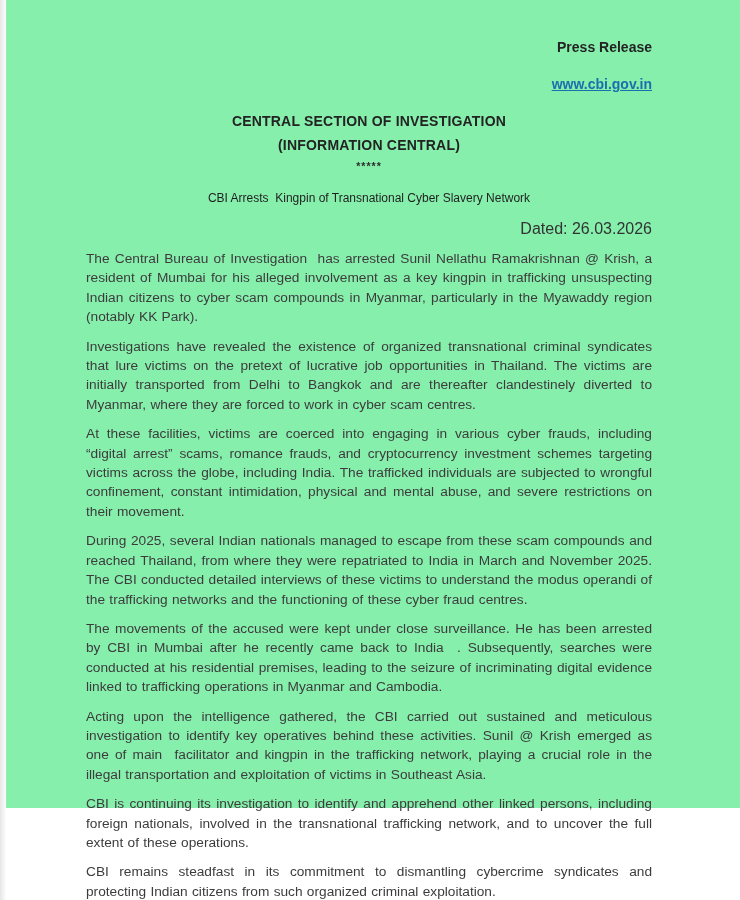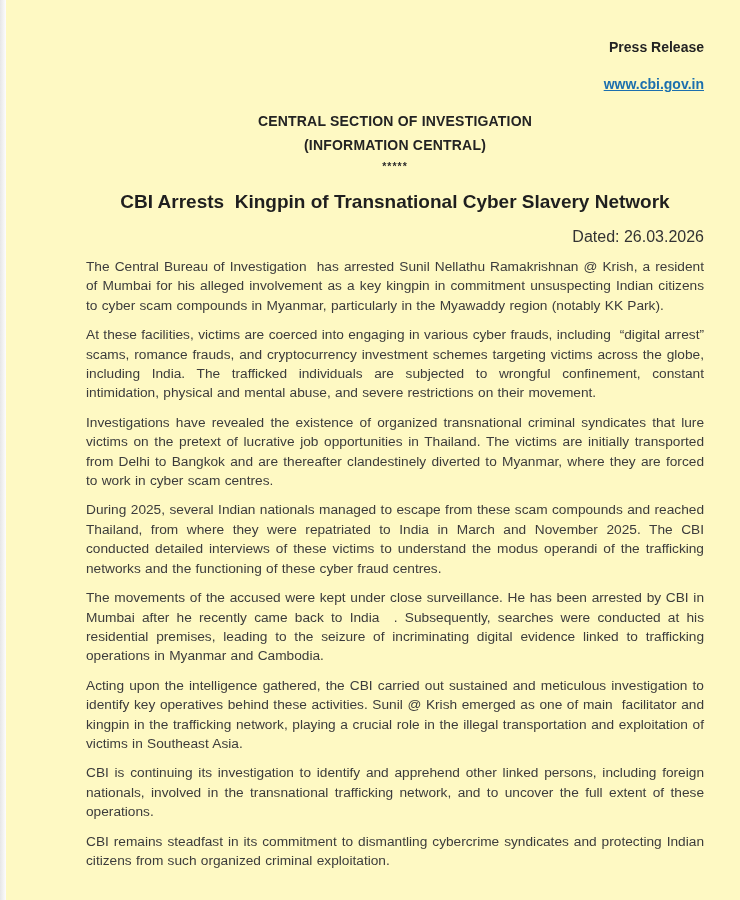--- a/index.html
+++ b/index.html
@@ -11,23 +11,23 @@
     width: 740px;
     height: 900px;
     font-family: "Liberation Sans", sans-serif;
     color: #3b3b3b;
     overflow: hidden;
   }
   .page {
     position: relative;
     box-sizing: border-box;
     width: 740px;
-    height: 900px;
-    background: #fef9c3;
-    padding: 38px 36px 0 86px;
+    height: 808px;
+    background: #86efac;
+    padding: 38px 88px 0 86px;
   }
   .scan-edge {
     position: absolute;
     left: 0; top: 0;
     width: 6px; height: 900px;
     background: linear-gradient(to right, #e6e6e6, #fdfdfd);
   }
   .header-right {
     text-align: right;
     line-height: 18px;
@@ -60,22 +60,22 @@
   .stars-top {
     margin-top: 7px;
     font-weight: bold;
     font-size: 10.5px;
     letter-spacing: 1px;
     color: #2a2a2a;
   }
   .headline {
     margin: 19px 0 0 0;
     text-align: center;
-    font-weight: bold;
-    font-size: 19px;
+    font-weight: normal;
+    font-size: 12px;
     color: #1f1f1f;
     white-space: pre-wrap;
   }
   .dateline {
     margin-top: 15px;
     text-align: right;
     font-size: 16px;
     color: #333333;
   }
   .bodytext { margin-top: 11px; }
@@ -105,23 +105,23 @@
     <div class="org-line1">CENTRAL SECTION OF INVESTIGATION</div>
     <div class="org-line2">(INFORMATION CENTRAL)</div>
     <div class="stars-top">*****</div>
   </div>
 
   <h1 class="headline">CBI Arrests  Kingpin of Transnational Cyber Slavery Network</h1>
 
   <div class="dateline">Dated: 26.03.2026</div>
 
   <div class="bodytext">
-    <p>The Central Bureau of Investigation  has arrested Sunil Nellathu Ramakrishnan @ Krish, a resident of Mumbai for his alleged involvement as a key kingpin in commitment unsuspecting Indian citizens to cyber scam compounds in Myanmar, particularly in the Myawaddy region (notably KK Park).</p>
+    <p>The Central Bureau of Investigation  has arrested Sunil Nellathu Ramakrishnan @ Krish, a resident of Mumbai for his alleged involvement as a key kingpin in trafficking unsuspecting Indian citizens to cyber scam compounds in Myanmar, particularly in the Myawaddy region (notably KK Park).</p>
+    <p>Investigations have revealed the existence of organized transnational criminal syndicates that lure victims on the pretext of lucrative job opportunities in Thailand. The victims are initially transported from Delhi to Bangkok and are thereafter clandestinely diverted to Myanmar, where they are forced to work in cyber scam centres.</p>
     <p>At these facilities, victims are coerced into engaging in various cyber frauds, including  “digital arrest” scams, romance frauds, and cryptocurrency investment schemes targeting victims across the globe, including India. The trafficked individuals are subjected to wrongful confinement, constant intimidation, physical and mental abuse, and severe restrictions on their movement.</p>
-    <p>Investigations have revealed the existence of organized transnational criminal syndicates that lure victims on the pretext of lucrative job opportunities in Thailand. The victims are initially transported from Delhi to Bangkok and are thereafter clandestinely diverted to Myanmar, where they are forced to work in cyber scam centres.</p>
     <p>During 2025, several Indian nationals managed to escape from these scam compounds and reached Thailand, from where they were repatriated to India in March and November 2025. The CBI conducted detailed interviews of these victims to understand the modus operandi of the trafficking networks and the functioning of these cyber fraud centres.</p>
     <p>The movements of the accused were kept under close surveillance. He has been arrested by CBI in Mumbai after he recently came back to India  . Subsequently, searches were conducted at his residential premises, leading to the seizure of incriminating digital evidence linked to trafficking operations in Myanmar and Cambodia.</p>
     <p>Acting upon the intelligence gathered, the CBI carried out sustained and meticulous investigation to identify key operatives behind these activities. Sunil @ Krish emerged as one of main  facilitator and kingpin in the trafficking network, playing a crucial role in the illegal transportation and exploitation of victims in Southeast Asia.</p>
     <p>CBI is continuing its investigation to identify and apprehend other linked persons, including foreign nationals, involved in the transnational trafficking network, and to uncover the full extent of these operations.</p>
     <p>CBI remains steadfast in its commitment to dismantling cybercrime syndicates and protecting Indian citizens from such organized criminal exploitation.</p>
   </div>
 
 </div>
 
 </body></html>

